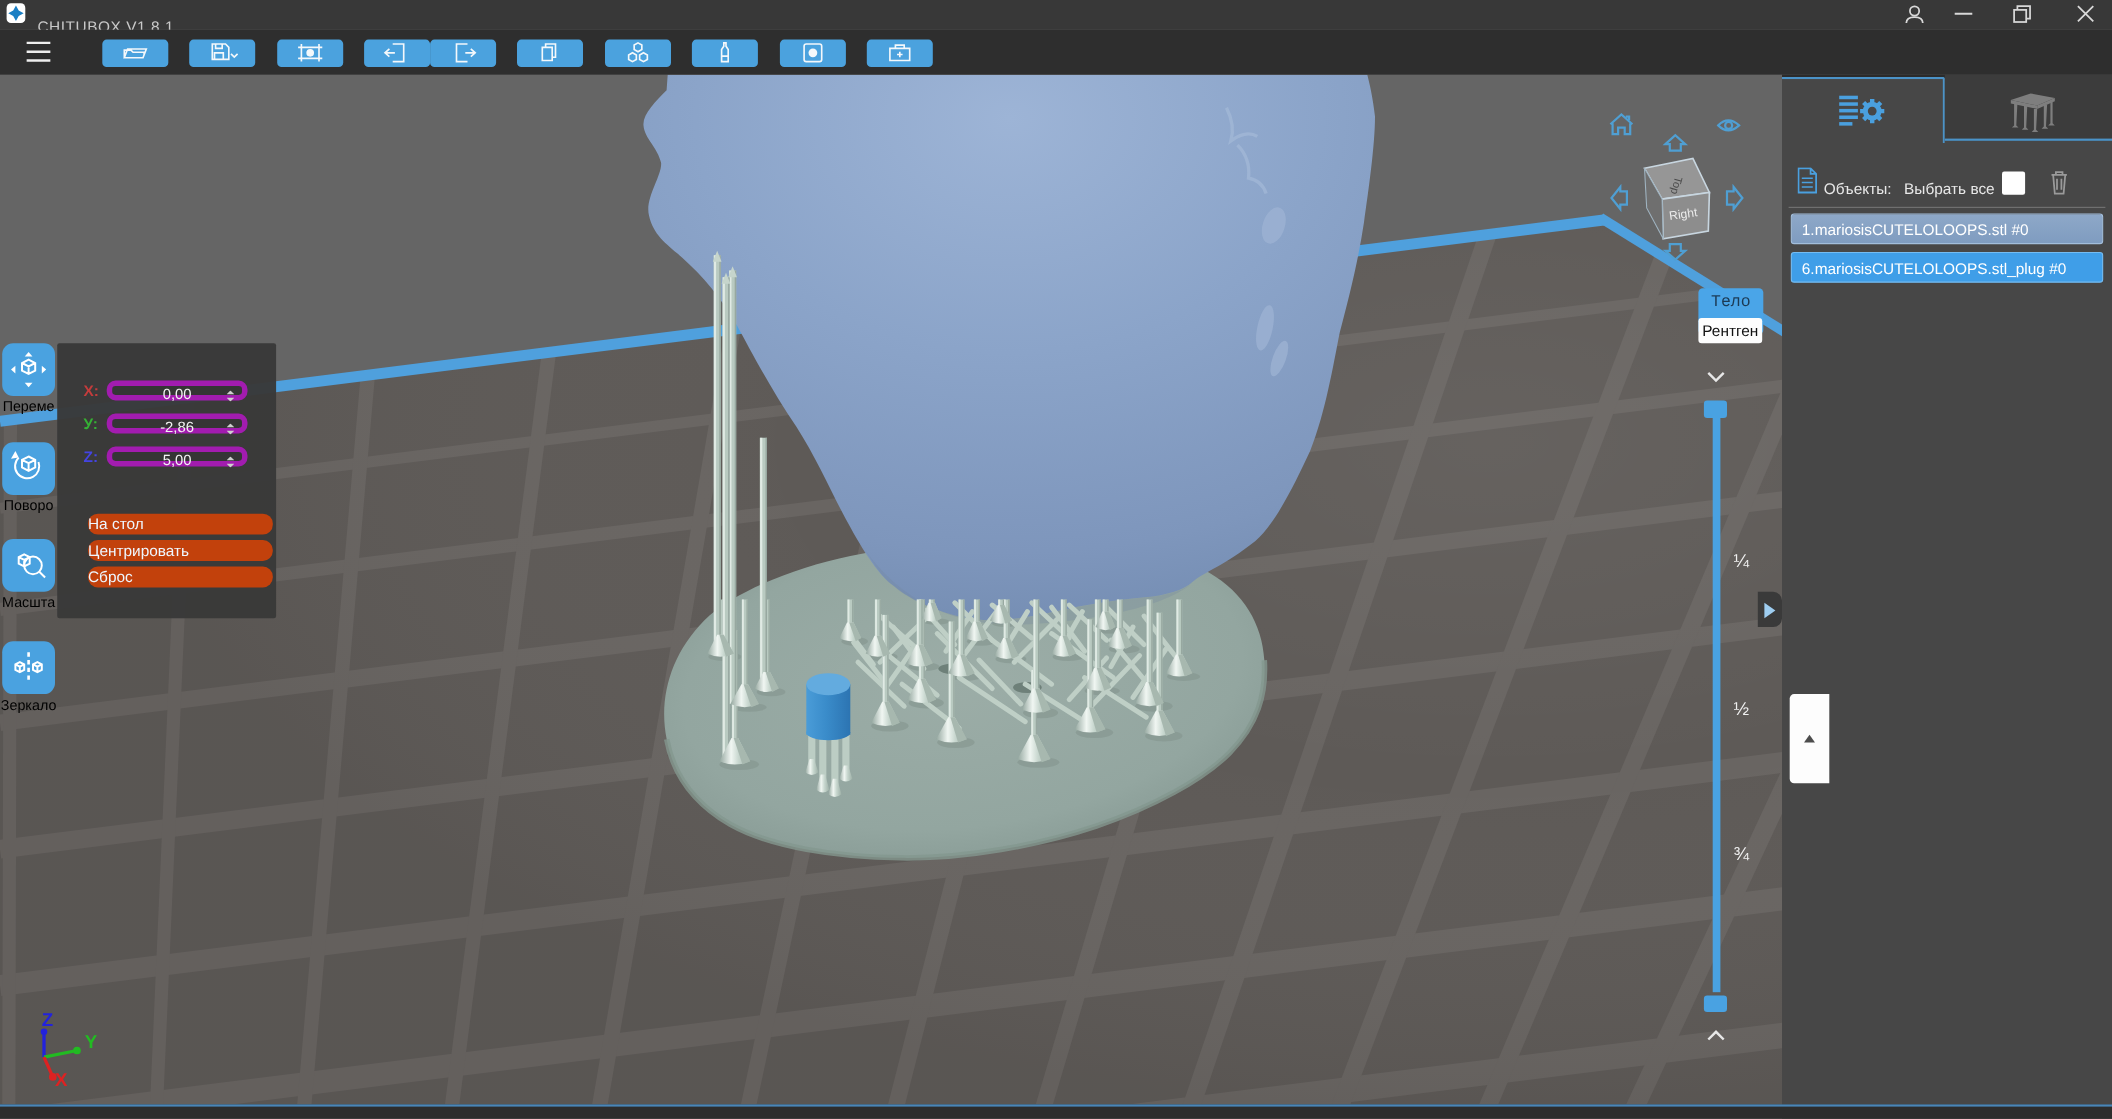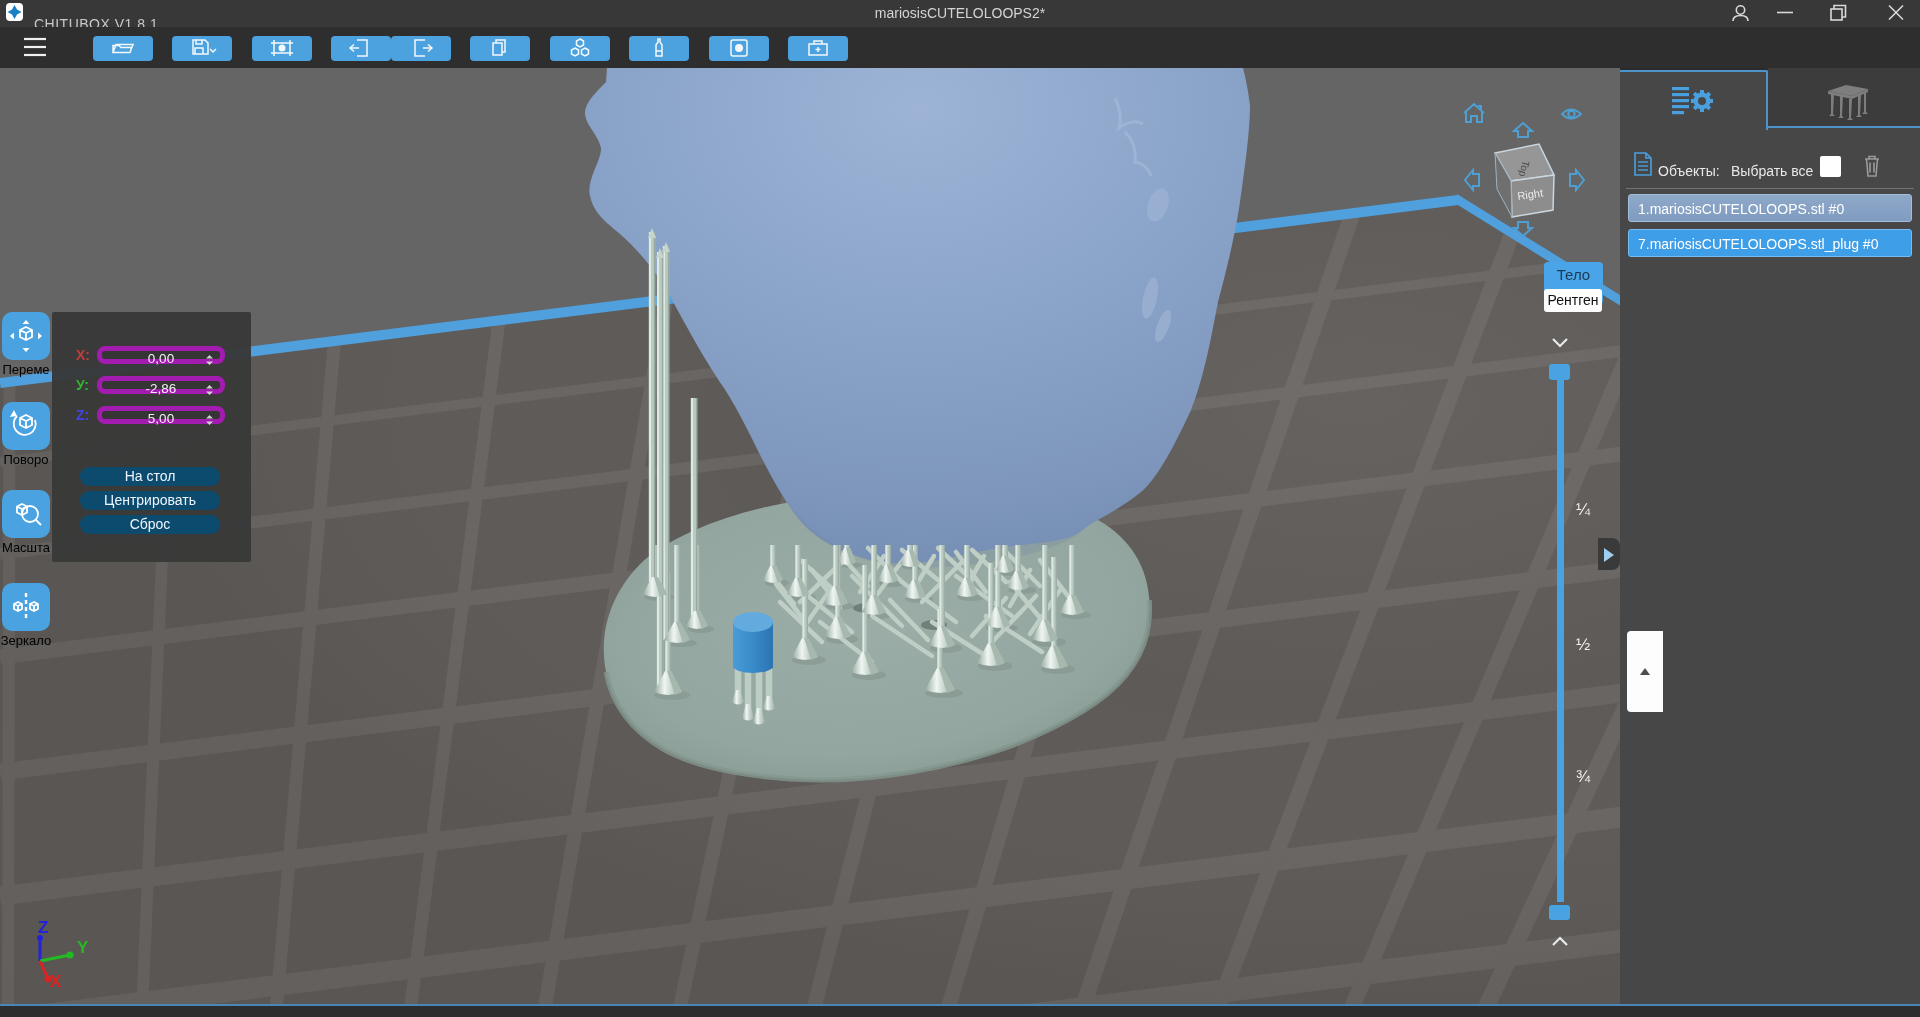--- a/index.html
+++ b/index.html
@@ -14,33 +14,32 @@
 #viewport { position:absolute; left:0; top:68px; width:1620px; height:936px; background:#656565; }
 #rpanel { position:absolute; left:1620px; top:68px; width:300px; height:949px; background:#474747; }
 #bottombar { position:absolute; left:0; top:1004px; width:1920px; height:13px; background:#2d2d2d; border-top:2px solid #4a86b8; }
 .toolb { position:absolute; left:2px; width:48px; height:48px; background:#4aa2e0; border-radius:10px; }
 .tooll { position:absolute; left:0px; width:52px; text-align:center; font-size:13px; color:#000000; }
 #fpanel { position:absolute; left:52px; top:312px; width:199px; height:250px; background:rgba(57,57,57,0.97); border-radius:2px; }
 .frow { position:absolute; left:0; width:199px; height:18px; }
 .flab { position:absolute; left:24px; top:1px; font-size:14px; font-weight:bold; }
 .finp { position:absolute; left:45px; top:0; width:128px; height:18px; background:#353535; border:5px solid #a21caf; border-radius:8px; color:#f2f2f2; font-size:13.5px; text-align:center; line-height:16px; }
 .fspin { position:absolute; right:7px; top:4px; width:7px; height:10px; }
-.fbtn { position:absolute; left:28px; width:140px; height:19px; background:#0c4a6e; border-radius:9px; color:#eef7ff; font-size:14px; text-align:center; line-height:19px; }
+.fbtn { position:absolute; left:28px; width:168px; height:19px; background:#c2410c; border-radius:9px; color:#eef7ff; font-size:14px; text-align:left; line-height:19px; }
 .teleb { position:absolute; font-size:14px; text-align:center; }
 #rpanel .sect { color:#e8e8e8; }
 .item { position:absolute; left:8px; width:284px; height:28px; border-radius:3px; color:#fff; font-size:14px; line-height:28px; padding-left:9px; }
 </style></head>
 <body>
 <div id="titlebar">
 <div class="logo"><svg width="17" height="18">
         <path d="M8.5 2 L11 6.5 L15.5 9 L11 11.5 L8.5 16 L6 11.5 L1.5 9 L6 6.5 Z" fill="#1b7fc4"></path>
         <rect x="6.2" y="6.7" width="4.6" height="4.6" fill="#1b7fc4" transform="rotate(45 8.5 9)"></rect>
       </svg></div>
 <div class="tt">CHITUBOX V1.8.1</div>
-<div class="ct">mariosisCUTELOLOOPS2*</div>
 <svg style="position:absolute;right:10px;top:0" width="190" height="27">
 <g stroke="#d8d8d8" stroke-width="1.6" fill="none">
 <circle cx="20.5" cy="10" r="4.2"></circle>
         <path d="M13 21 Q13 15.5 20.5 15.5 Q28 15.5 28 21"></path>
 <line x1="57" y1="12.5" x2="73" y2="12.5"></line>
 <rect x="111" y="9" width="11" height="11"></rect>
         <path d="M114 9 V5.5 H125.5 V17 H122"></path>
 <path d="M169 5.5 L183 19.5 M183 5.5 L169 19.5"></path>
 </g>
     </svg>
@@ -461,21 +460,21 @@
         <circle cx="40" cy="938" r="3" fill="#2222dd" stroke="none"></circle>
 <line x1="40" y1="961" x2="70" y2="955" stroke="#22bb22"></line>
         <circle cx="70" cy="955" r="3.5" fill="#22bb22" stroke="none"></circle>
 <line x1="40" y1="961" x2="48" y2="979" stroke="#dd2222"></line>
         <circle cx="48" cy="979" r="3.5" fill="#dd2222" stroke="none"></circle>
 </g>
 <text x="38" y="933" font-size="17" font-weight="bold" fill="#2222dd">Z</text>
 <text x="77" y="953" font-size="17" font-weight="bold" fill="#22bb22">Y</text>
 <text x="50" y="987" font-size="17" font-weight="bold" fill="#dd2222">X</text>
 </svg>
-<div class="teleb" style="left:1544px; top:194px; width:59px; height:42px; background:#4aa5e8; border-radius:4px; color:#1c3a55; line-height:26px; font-size:15px;">Тело</div>
+<div class="teleb" style="left:1544px; top:194px; width:59px; height:42px; background:#4aa5e8; border-radius:4px; color:#1c3a55; line-height:26px; font-size:15px;font-family:Liberation Mono, monospace;">Тело</div>
 <div class="teleb" style="left:1544px; top:221px; width:58px; height:23px; background:#fdfdfd; border-radius:3px; color:#111; line-height:23px; font-size:14px;">Рентген</div>
 </div>
 <div class="toolb" style="top:312px"></div>
 <svg class="abs" style="left:2px;top:312px" width="48" height="48">
     <g stroke="#fff" stroke-width="1.8" fill="none">
 <path d="M24 15 l6 3 v7 l-6 3 l-6 -3 v-7 Z M18 18 l6 3 l6 -3 M24 21 v7"></path>
 <path d="M24 8 l-3.5 4 h7 Z" fill="#fff" stroke="none"></path>
       <path d="M24 40 l-3.5 -4 h7 Z" fill="#fff" stroke="none"></path>
 <path d="M8 24 l4 -3.5 v7 Z" fill="#fff" stroke="none"></path>
       <path d="M40 24 l-4 -3.5 v7 Z" fill="#fff" stroke="none"></path>
@@ -578,18 +577,18 @@
 <div class="abs sect" style="left:38px;top:95px;font-size:14px">Объекты:</div>
 <div class="abs sect" style="left:111px;top:95px;font-size:14px">Выбрать все</div>
 <div class="abs" style="left:200px;top:88px;width:21px;height:21px;background:#fff;border-radius:2px"></div>
 <svg class="abs" style="left:242px;top:85px" width="20" height="26">
 <g stroke="#9a9a9a" stroke-width="1.6" fill="none">
         <path d="M3 6 h14 M7 6 v-2.5 h6 v2.5 M4.5 6 l1.5 17 h8 l1.5 -17 M8 9.5 v10 M12 9.5 v10"></path>
       </g>
 </svg>
 <div class="abs" style="left:6px;top:120px;width:288px;height:1px;background:#747474"></div>
 <div class="item" style="top:126px;background:linear-gradient(#8ea8c8,#7f9cc0);border:1px solid #a2bedb">1.mariosisCUTELOLOOPS.stl #0</div>
-<div class="item" style="top:161px;background:#3f9ee8;border:1px solid #74bcf2">7.mariosisCUTELOLOOPS.stl_plug #0</div>
+<div class="item" style="top:161px;background:#3f9ee8;border:1px solid #74bcf2">6.mariosisCUTELOLOOPS.stl_plug #0</div>
 <div class="abs" style="left:7px;top:563px;width:36px;height:81px;background:#fdfdfd;border-radius:4px 0 0 4px"></div>
 <svg class="abs" style="left:7px;top:563px" width="36" height="81">
       <path d="M13 44 l5 -7 l5 7 Z" fill="#4d4d4d"></path>
     </svg>
 </div>
 <div id="bottombar"></div>
 </body></html>

